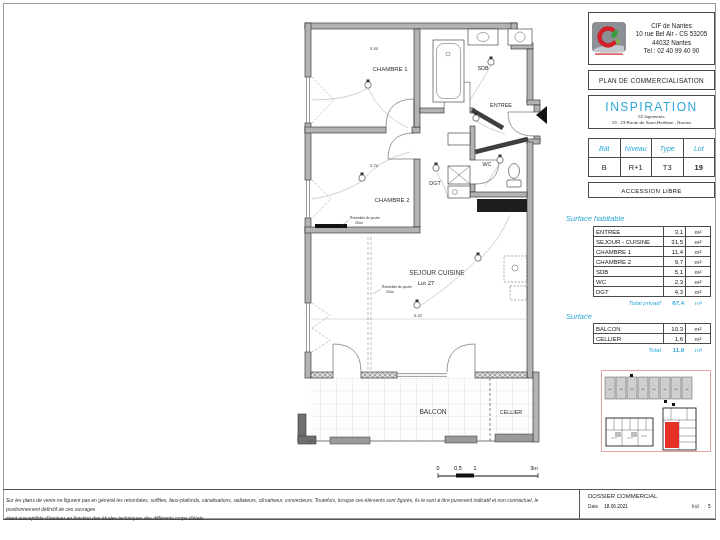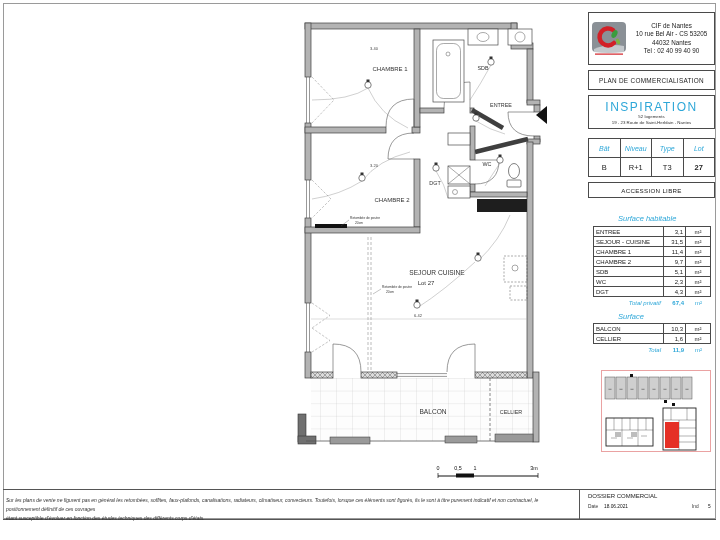--- a/index.html
+++ b/index.html
@@ -34,21 +34,21 @@
   .box-doctype{left:588px;top:70px;width:127px;height:20px;display:flex;align-items:center;justify-content:center;font-size:6.4px;letter-spacing:.3px}
   .box-program{left:588px;top:95px;width:127px;height:34px;text-align:center;padding-top:4px}
   .program-name{font-size:12px;letter-spacing:1.5px;color:var(--accent);margin-bottom:0}
   .program-sub{font-size:4.4px;line-height:5.6px;color:#333}
   .lot-table{position:absolute;left:588px;top:138px;width:127px;border-collapse:collapse;table-layout:fixed}
   .lot-table th,.lot-table td{border:1px solid #4a4a4a;text-align:center;height:19px}
   .lot-table th{font-size:7px;font-style:italic;font-weight:normal;color:var(--accent)}
   .lot-table td{font-size:7.5px;color:#222}
   .lot-table td.lotnum{font-weight:bold}
   .box-accession{left:588px;top:182px;width:127px;height:16px;display:flex;align-items:center;justify-content:center;font-size:6.2px;letter-spacing:.3px}
-  .sec-title{position:absolute;left:618px;font-size:7.5px;font-style:italic;color:var(--accent)}
+  .sec-title{position:absolute;left:566px;font-size:7.5px;font-style:italic;color:var(--accent)}
   .area-table{position:absolute;left:593px;width:118px;border-collapse:collapse;table-layout:fixed}
   .area-table td{border:1px solid #4a4a4a;font-size:6px;height:10px;padding:0 2px;color:#222}
   .area-table td.val{width:22px;text-align:right}
   .area-table td.unit{width:25px;text-align:center}
   .tot-line{position:absolute;left:593px;width:118px;display:grid;grid-template-columns:1fr 22px 25px;align-items:center;color:var(--accent);font-size:6px}
   .tot-line .tl{font-style:italic;text-align:right;padding-right:3px}
   .tot-line .tv{font-weight:bold;text-align:right;padding-right:2px}
   .tot-line .tu{text-align:center}
   .sitemap{position:absolute;left:601px;top:370px}
 
@@ -307,21 +307,21 @@
         <tr>
       <th>Bât</th>
       <th>Niveau</th>
       <th>Type</th>
       <th>Lot</th>
     </tr>
     <tr>
       <td>B</td>
       <td>R+1</td>
       <td>T3</td>
-      <td class="lotnum">27</td>
+      <td class="lotnum">19</td>
     </tr>
   </tbody>
     </table>
 
   <div class="pbox box-accession">ACCESSION LIBRE</div>
 
   <div class="sec-title" style="top:214px">Surface habitable</div>
   <table class="area-table" style="top:226px">
     <tbody>
         <tr>

